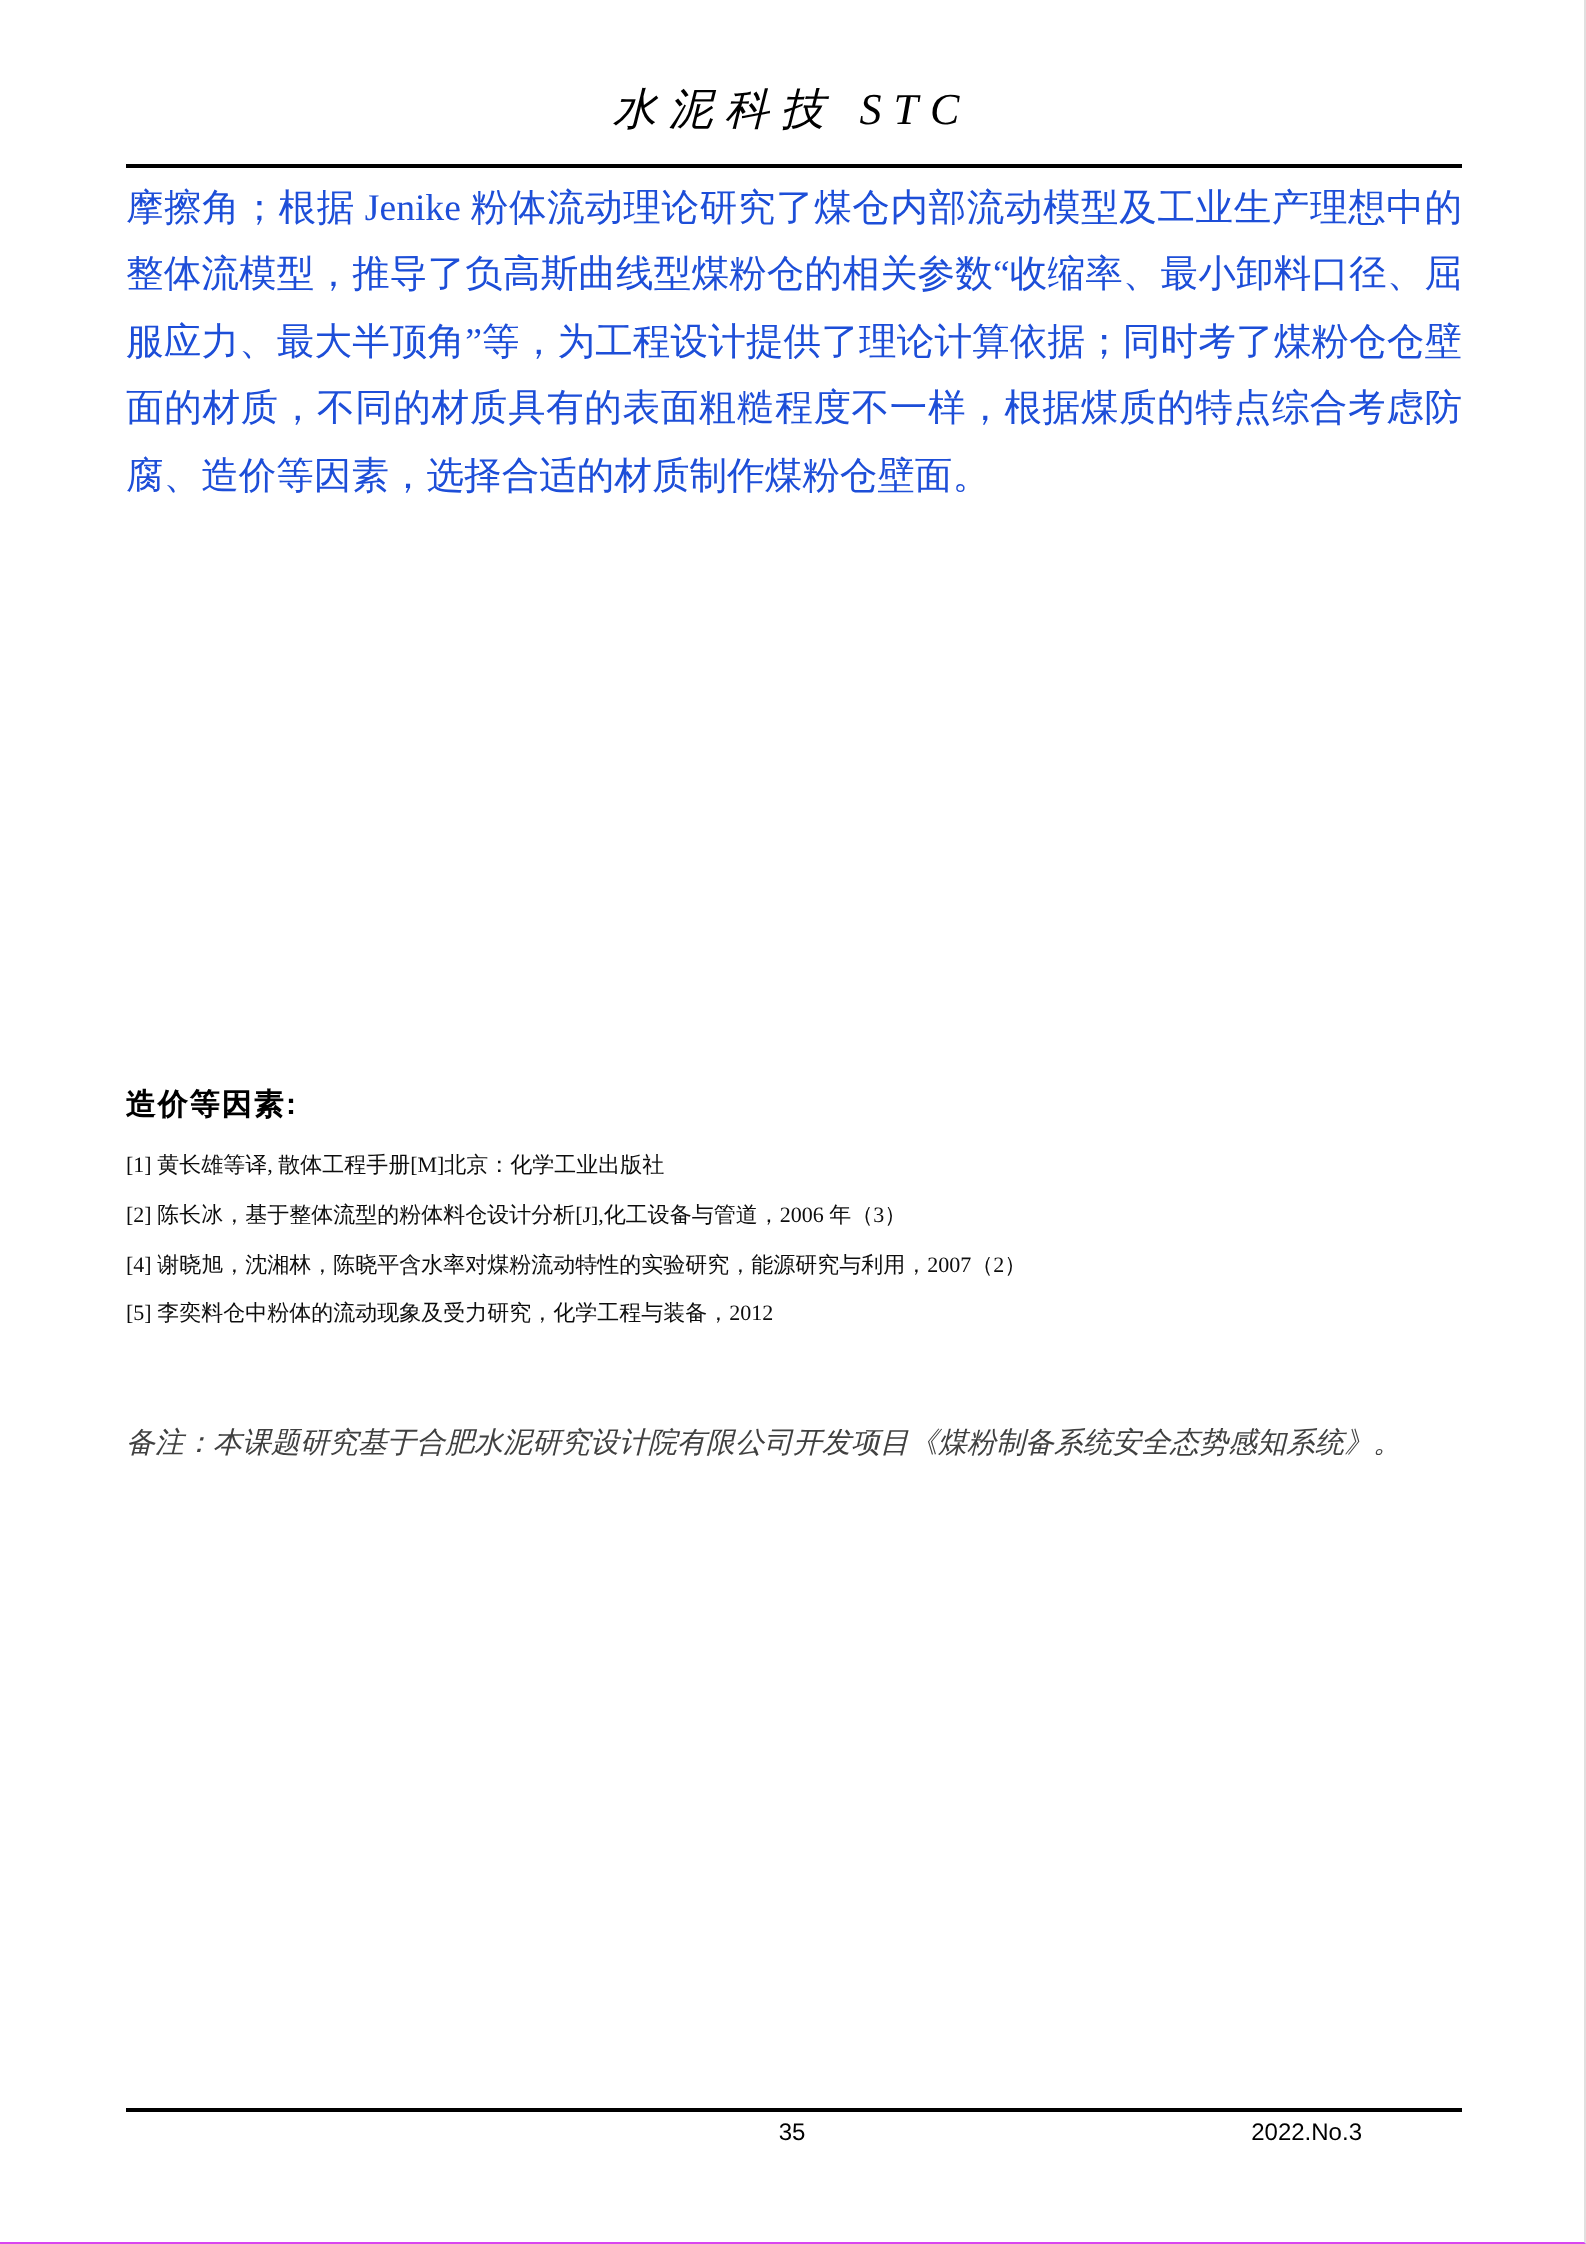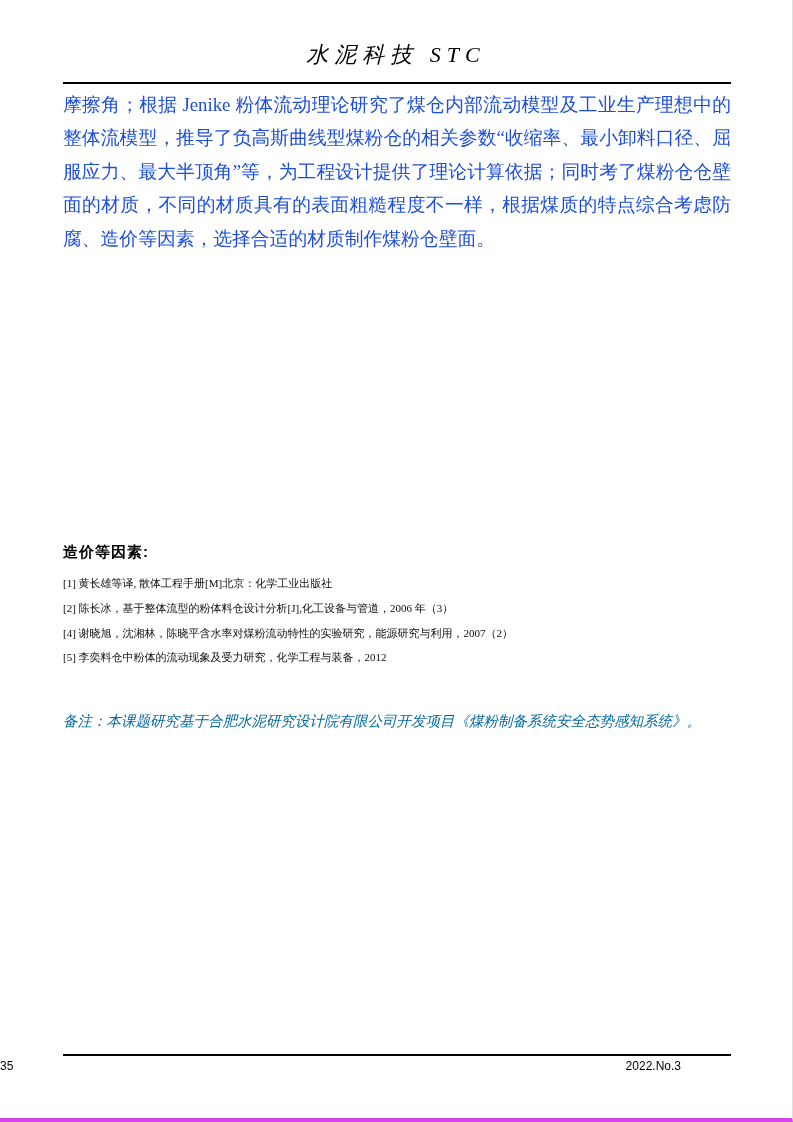--- a/index.html
+++ b/index.html
@@ -9,21 +9,21 @@
   }
   .page {
     position: relative;
     width: 793px;
     height: 1122px;
     background: #ffffff;
     color: #111111;
     font-family: "Liberation Serif", "DejaVu Serif", serif;
     overflow: hidden;
     border-right: 1px solid #e0e0e0;
-    border-bottom: 4px solid #d946ef;
+    border-bottom: 1px solid #d946ef;
     box-sizing: border-box;
   }
   
   .journal-title {
     position: absolute;
     top: 40px;
     left: 0;
     width: 100%;
     text-align: center;
     font-size: 22px;
@@ -75,37 +75,38 @@
     white-space: nowrap;
   }
   
   .note {
     position: absolute;
     top: 712px;
     left: 63px;
     width: 668px;
     font-size: 14.5px;
     font-style: italic;
-    color: #0369a1;
+    color: #404040;
     white-space: nowrap;
   }
   
   .footer-rule {
     position: absolute;
     top: 1054px;
     left: 63px;
     width: 668px;
     height: 0;
     border-top: 2px solid #000;
   }
   .page-number {
     position: absolute;
     top: 1059px;
     left: 0;
     width: 100%;
+    text-align: center;
     font-family: "Liberation Sans", "DejaVu Sans", sans-serif;
     font-size: 12px;
     color: #000;
   }
   .issue {
     position: absolute;
     top: 1059px;
     right: 111px;
     font-family: "Liberation Sans", "DejaVu Sans", sans-serif;
     font-size: 12px;

